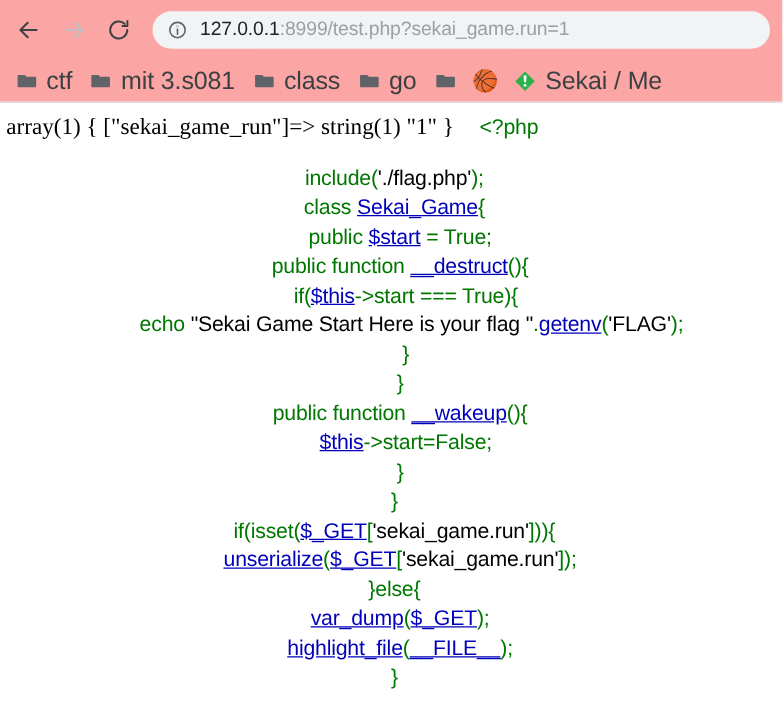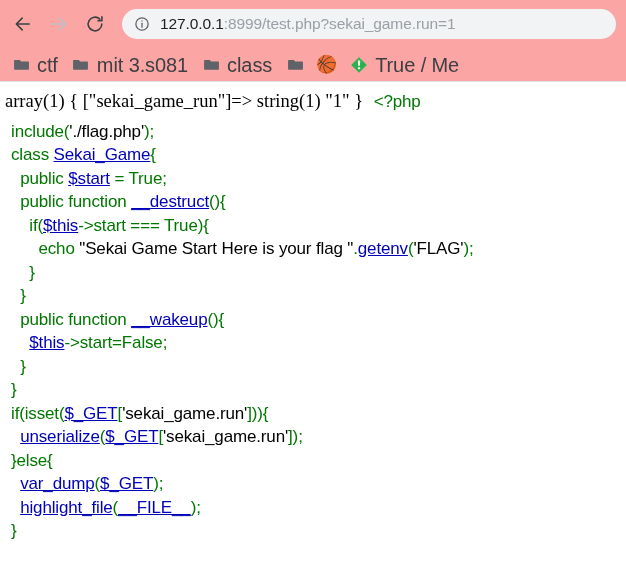--- a/index.html
+++ b/index.html
@@ -123,23 +123,24 @@
     white-space: pre-wrap;
     word-break: break-word;
     margin: 0;
     padding: 0;
   }
   .code {
     font-family: "Liberation Sans", sans-serif;
     font-size: 17px;
     line-height: 23.5px;
     white-space: pre;
-    margin: 6px;
+    margin: 16px;
     padding: 0;
     letter-spacing: -0.15px;
+    text-align: center;
   }
   .c-green  { color: #007700; }
   .c-blue   { color: #0000bb; text-decoration: underline; }
   .c-red    { color: #000000; }
 </style>
 </head>
 <body>
 
 <div class="chrome">
 
@@ -204,39 +205,47 @@
       </div>
       <div class="bookmark">
         <span class="bm-icon">
           <svg width="17" height="17" viewBox="0 0 24 24">
             <path fill="#5f6368" d="M2.5 5.6h7.2l1.7 2.1h10.1c.6 0 1 .4 1 1v9.7c0 .6-.4 1-1 1H2.5c-.6 0-1-.4-1-1V6.6c0-.6.4-1 1-1z"></path>
           </svg>
         </span>
         <span class="bm-label">class</span>
       </div>
       <div class="bookmark">
+        <span class="bm-icon">
+          <svg width="17" height="17" viewBox="0 0 24 24">
+            <path fill="#5f6368" d="M2.5 5.6h7.2l1.7 2.1h10.1c.6 0 1 .4 1 1v9.7c0 .6-.4 1-1 1H2.5c-.6 0-1-.4-1-1V6.6c0-.6.4-1 1-1z"></path>
+          </svg>
+        </span>
+        <span class="bm-label">go</span>
+      </div>
+      <div class="bookmark">
         <span class="bm-icon no-label">
           <svg width="17" height="17" viewBox="0 0 24 24">
             <path fill="#5f6368" d="M2.5 5.6h7.2l1.7 2.1h10.1c.6 0 1 .4 1 1v9.7c0 .6-.4 1-1 1H2.5c-.6 0-1-.4-1-1V6.6c0-.6.4-1 1-1z"></path>
           </svg>
         </span>
       </div>
       <div class="bookmark">
         <span class="bm-icon no-label">
           <span class="emoji-icon">🏀</span>
         </span>
       </div>
       <div class="bookmark">
         <span class="bm-icon">
           <svg width="18" height="18" viewBox="0 0 24 24">
             <path fill="#2bb24c" d="M12 1.6 22.4 12 12 22.4 1.6 12z"></path>
             <path fill="#ffffff" d="M10.4 5.9h3.3l-.55 7.2h-2.2zM10.6 15.1h2.9v2.5h-2.9z"></path>
           </svg>
         </span>
-        <span class="bm-label">True / Me</span>
+        <span class="bm-label">Sekai / Me</span>
       </div>
     </div>
 
 </div>
 
 <div class="page">
   <div class="dump" id="dump-line">array(1) { ["sekai_game_run"]=&gt; string(1) "1" } <span class="code c-green" style="display: inline;">&lt;?php</span></div>
   <div class="code" id="code-block"><div><span class="c-green">include(</span><span class="c-red">'./flag.php'</span><span class="c-green">);</span></div><div><span class="c-green">class </span><span class="c-blue">Sekai_Game</span><span class="c-green">{</span></div><div>  <span class="c-green">public </span><span class="c-blue">$start</span><span class="c-green"> = True;</span></div><div>  <span class="c-green">public function </span><span class="c-blue">__destruct</span><span class="c-green">(){</span></div><div>    <span class="c-green">if(</span><span class="c-blue">$this</span><span class="c-green">-&gt;start === True){</span></div><div>      <span class="c-green">echo </span><span class="c-red">"Sekai Game Start Here is your flag "</span><span class="c-green">.</span><span class="c-blue">getenv</span><span class="c-green">(</span><span class="c-red">'FLAG'</span><span class="c-green">);</span></div><div>    <span class="c-green">}</span></div><div>  <span class="c-green">}</span></div><div>  <span class="c-green">public function </span><span class="c-blue">__wakeup</span><span class="c-green">(){</span></div><div>    <span class="c-blue">$this</span><span class="c-green">-&gt;start=False;</span></div><div>  <span class="c-green">}</span></div><div><span class="c-green">}</span></div><div><span class="c-green">if(isset(</span><span class="c-blue">$_GET</span><span class="c-green">[</span><span class="c-red">'sekai_game.run'</span><span class="c-green">])){</span></div><div>  <span class="c-blue">unserialize</span><span class="c-green">(</span><span class="c-blue">$_GET</span><span class="c-green">[</span><span class="c-red">'sekai_game.run'</span><span class="c-green">]);</span></div><div><span class="c-green">}else{</span></div><div>  <span class="c-blue">var_dump</span><span class="c-green">(</span><span class="c-blue">$_GET</span><span class="c-green">);</span></div><div>  <span class="c-blue">highlight_file</span><span class="c-green">(</span><span class="c-blue">__FILE__</span><span class="c-green">);</span></div><div><span class="c-green">}</span></div></div>
 </div>
 

